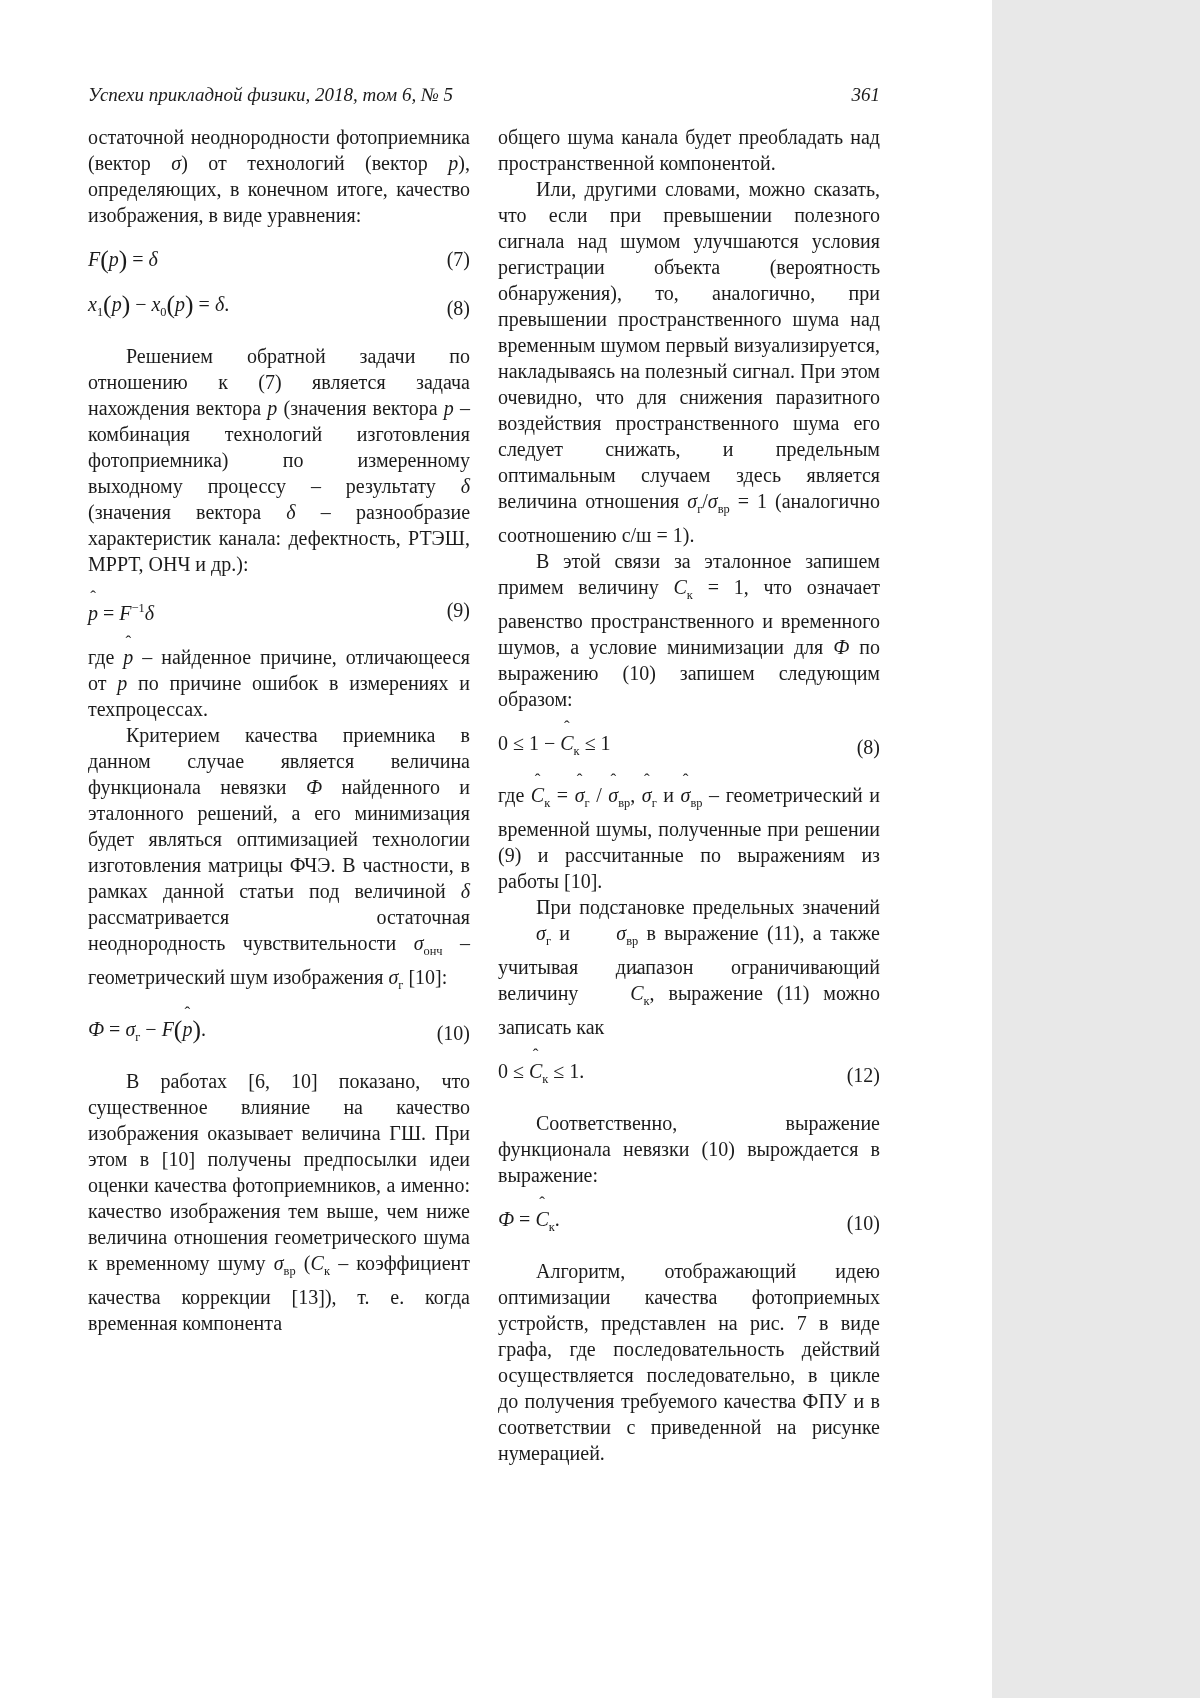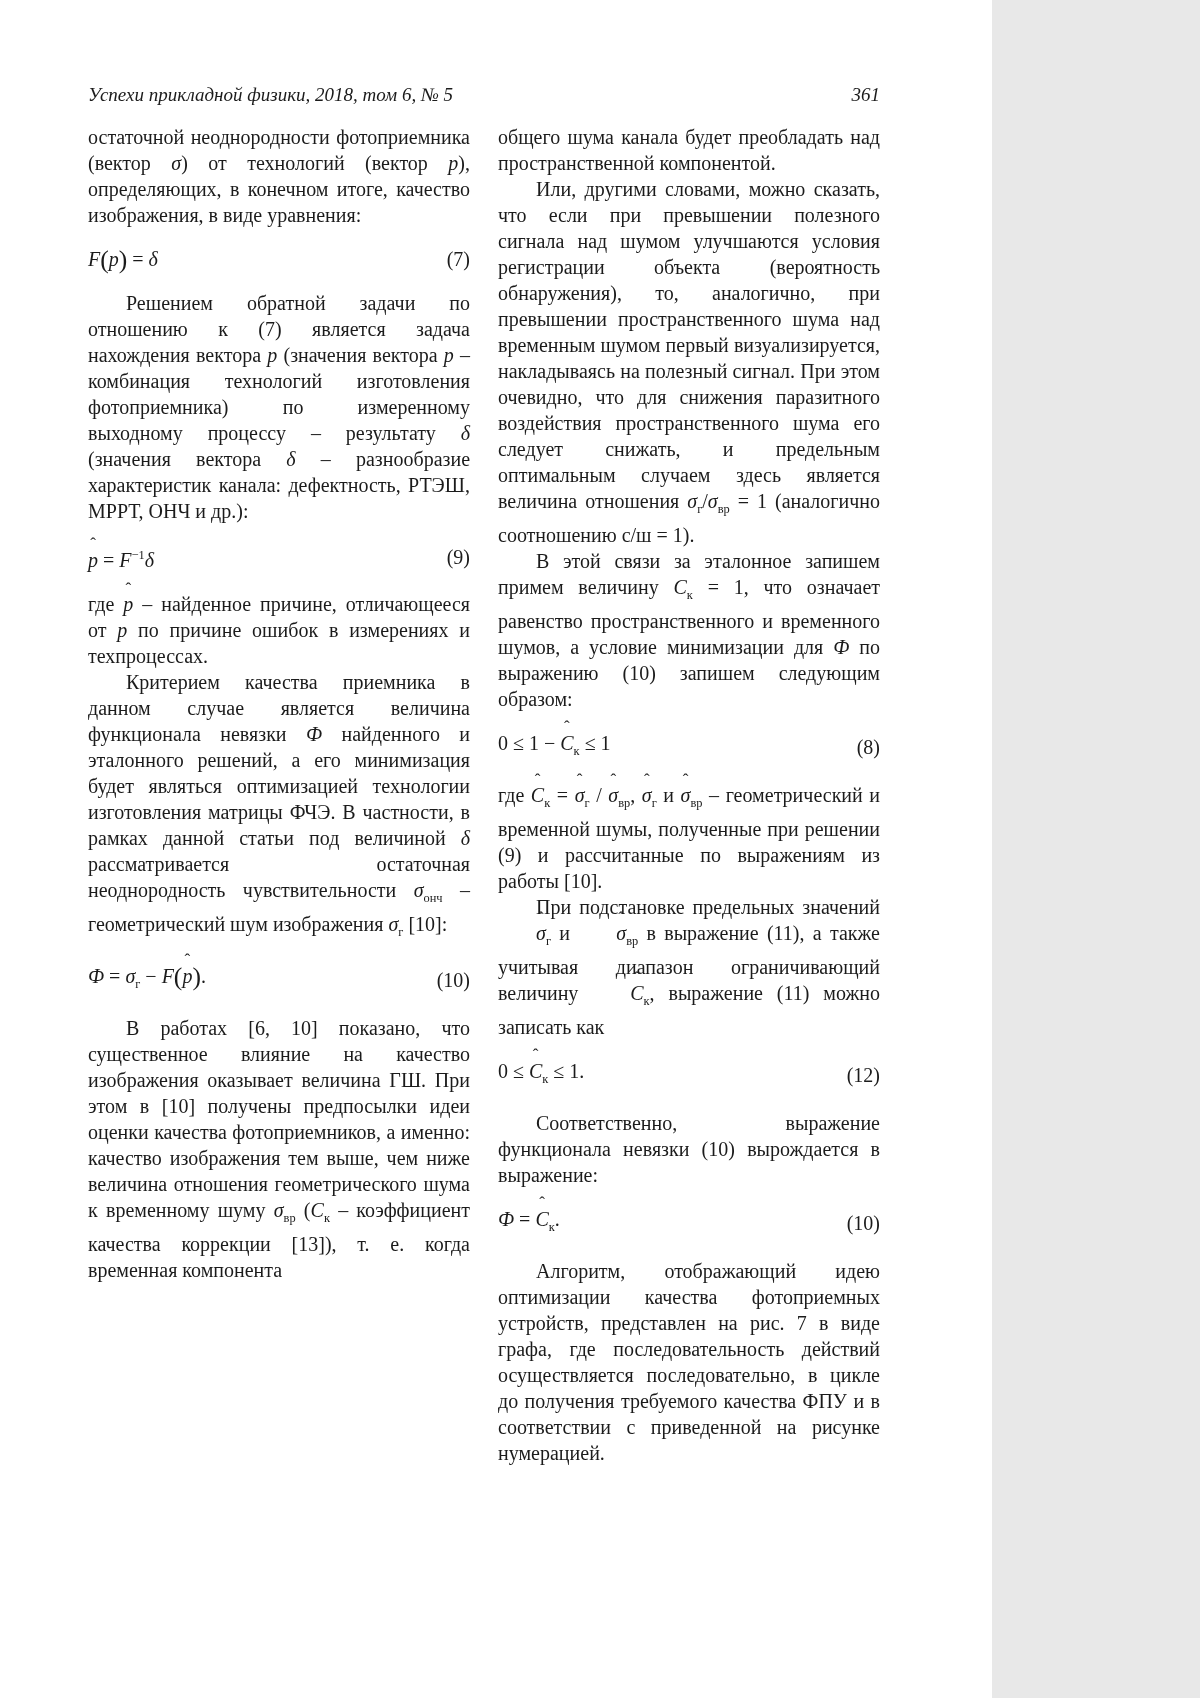--- a/index.html
+++ b/index.html
@@ -74,20 +74,24 @@
 
     <div class="col">
       <p class="para"><span>остаточной неоднородности фотоприемника (вектор </span><span class="it">σ</span><span>) от технологий (вектор </span><span class="it">p</span><span>), определяющих, в конечном итоге, качество изображения, в виде уравнения:</span></p>
 
       <div class="equation">
         <span class="eq-body"><span class="it">F</span><span class="paren">(</span><span class="it">p</span><span class="paren">)</span><span> = </span><span class="it">δ</span></span>
         <span class="eq-num">(7)</span>
       </div>
 
 
+      <div class="equation">
+        <span class="eq-body"><span class="it">x</span><sub>1</sub><span class="paren">(</span><span class="it">p</span><span class="paren">)</span><span> − </span><span class="it">x</span><sub>0</sub><span class="paren">(</span><span class="it">p</span><span class="paren">)</span><span> = </span><span class="it">δ</span><span>.</span></span>
+        <span class="eq-num">(8)</span>
+      </div>
 
       <p class="para indent"><span>Решением обратной задачи по отношению к (7) является задача нахождения вектора </span><span class="it">p</span><span> (значения вектора </span><span class="it">p</span><span> – комбинация технологий изготовления фотоприемника) по измеренному выходному процессу – результату </span><span class="it">δ</span><span> (значения вектора </span><span class="it">δ</span><span> – разнообразие характеристик канала: дефектность, РТЭШ, МРРТ, ОНЧ и др.):</span></p>
 
       <div class="equation">
         <span class="eq-body"><span class="hat it"><span class="caret">ˆ</span><span>p</span></span><span> = </span><span class="it">F</span><sup>−1</sup><span class="it">δ</span></span>
         <span class="eq-num">(9)</span>
       </div>
 
       <p class="para"><span>где </span><span class="hat it"><span class="caret">ˆ</span><span>p</span></span><span> – найденное причине, отличающееся от </span><span class="it">p</span><span> по причине ошибок в измерениях и техпроцессах.</span></p>
       <p class="para indent"><span>Критерием качества приемника в данном случае является величина функционала невязки </span><span class="it">Ф</span><span> найденного и эталонного решений, а его минимизация будет являться оптимизацией технологии изготовления матрицы ФЧЭ. В частности, в рамках данной статьи под величиной </span><span class="it">δ</span><span> рассматривается остаточная неоднородность чувствительности </span><span class="it">σ</span><sub>онч</sub><span> – геометрический шум изображения </span><span class="it">σ</span><sub>г</sub><span> [10]:</span></p>

